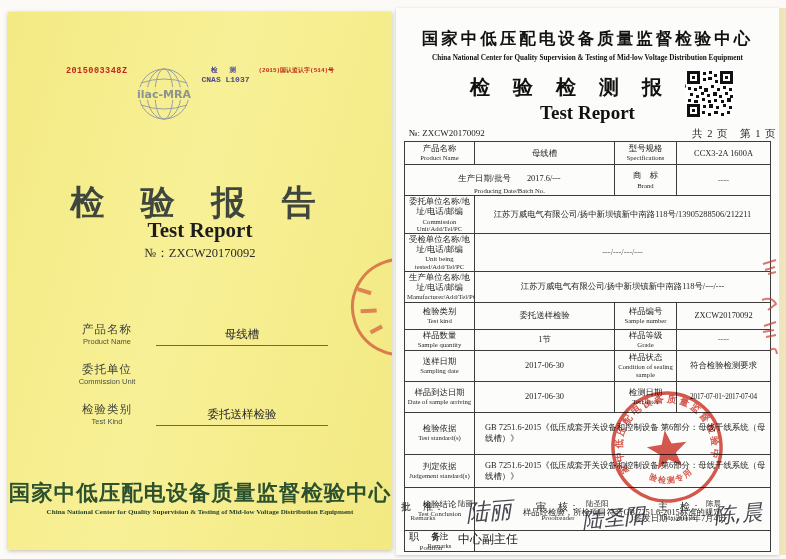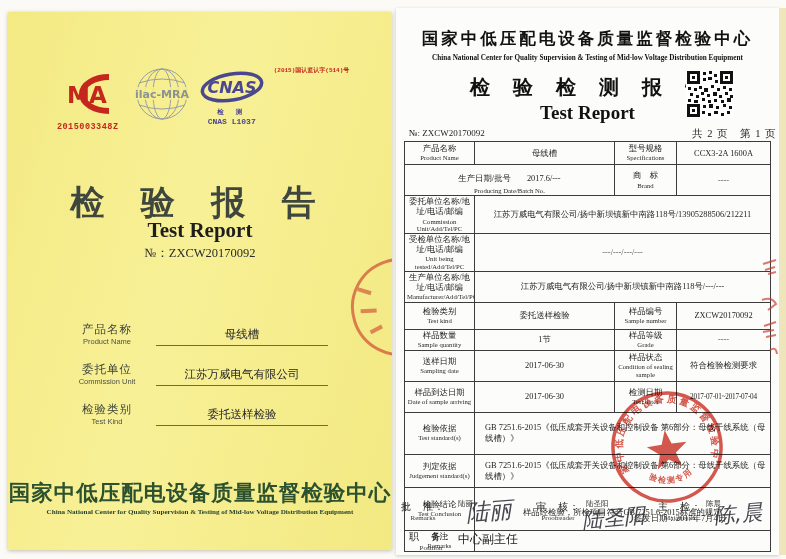--- a/index.html
+++ b/index.html
@@ -86,49 +86,37 @@
 </style>
 </head>
 <body>
 
 <div id="canvas">
 
   <div class="page-cover">
 
     <div class="logos">
       <div class="logo">
-        <div class="logo-art">
-          <svg width="74" height="48" viewBox="0 0 74 48">
-            <path d="M 58 7 A 27 17 0 1 0 58 41" fill="none" stroke="#c4271c" stroke-width="6"></path>
-            <text x="16" y="33" font-family="DejaVu Sans,sans-serif" font-size="23" font-weight="bold" fill="#c4271c" letter-spacing="-1">MA</text>
-          </svg>
-        </div>
         <div class="logo-sub cma-sub">2015003348Z</div>
       </div>
       <div class="logo">
         <div class="logo-art">
           <svg width="56" height="56" viewBox="0 0 56 56">
             <g fill="none" stroke="#9aa0a0" stroke-width="1">
               <circle cx="28" cy="28" r="25"></circle>
               <ellipse cx="28" cy="28" rx="17" ry="25"></ellipse>
               <ellipse cx="28" cy="28" rx="9" ry="25"></ellipse>
               <path d="M5 17 Q28 9 51 17 M5 39 Q28 47 51 39 M3 28 H53"></path>
             </g>
             <rect x="2" y="21" width="52" height="13" fill="#f6ee8f" opacity=".85"></rect>
             <text x="28" y="32" text-anchor="middle" font-family="DejaVu Sans,sans-serif" font-size="11" font-weight="bold" fill="#8d9292">ilac-MRA</text>
           </svg>
         </div>
       </div>
       <div class="logo">
-        <div class="logo-art" style="height:42px">
-          <svg width="66" height="40" viewBox="0 0 66 40">
-            <ellipse cx="33" cy="20" rx="30" ry="13" fill="none" stroke="#4b4690" stroke-width="3.5" transform="rotate(-10 33 20)"></ellipse>
-            <text x="33" y="26" text-anchor="middle" font-family="DejaVu Sans,sans-serif" font-size="16" font-weight="bold" font-style="italic" fill="#4b4690">CNAS</text>
-          </svg>
-        </div>
         <div class="logo-sub cnas-sub1">检 测</div>
         <div class="logo-sub cnas-sub2">CNAS L1037</div>
       </div>
       <div class="logo">
         <div class="logo-sub cal-sub">(2015)国认监认字(514)号</div>
       </div>
     </div>
 
     <div class="cover-title">检 验 报 告</div>
     <div class="cover-subtitle">Test Report</div>
@@ -146,21 +134,20 @@
           <div class="cnl">产品名称</div>
           <div class="enl">Product Name</div>
         </div>
         <div class="field-value">母线槽</div>
       </div>
       <div class="field-row">
         <div class="field-label">
           <div class="cnl">委托单位</div>
           <div class="enl">Commission Unit</div>
         </div>
-        <div class="field-value">江苏万威电气有限公司</div>
       </div>
       <div class="field-row">
         <div class="field-label">
           <div class="cnl">检验类别</div>
           <div class="enl">Test Kind</div>
         </div>
         <div class="field-value">委托送样检验</div>
       </div>
     </div>
 

